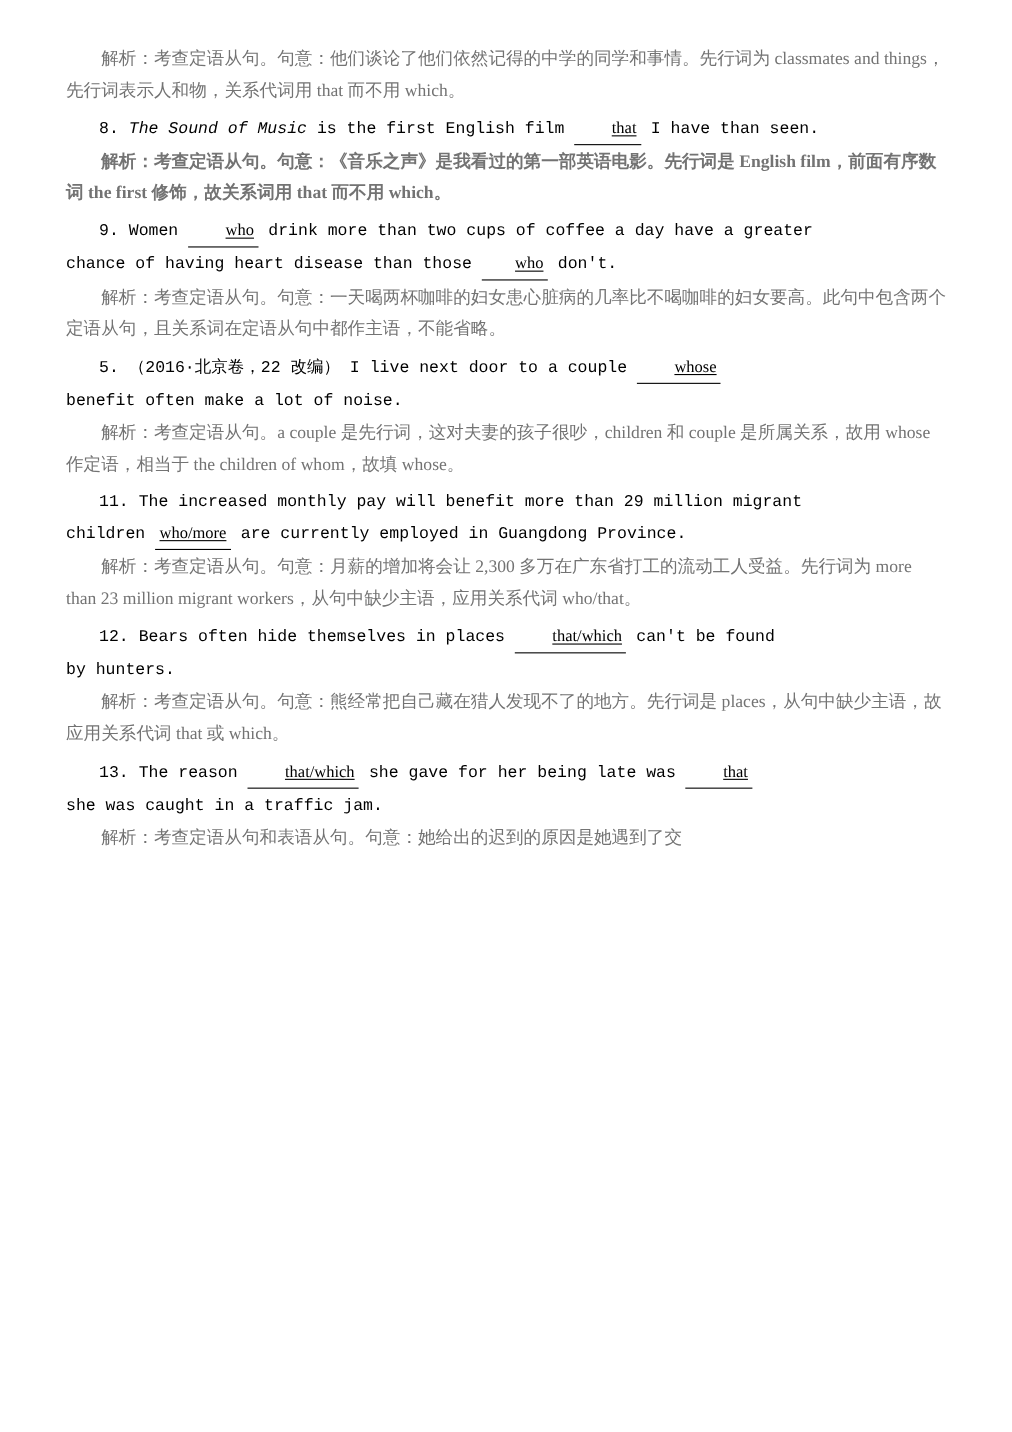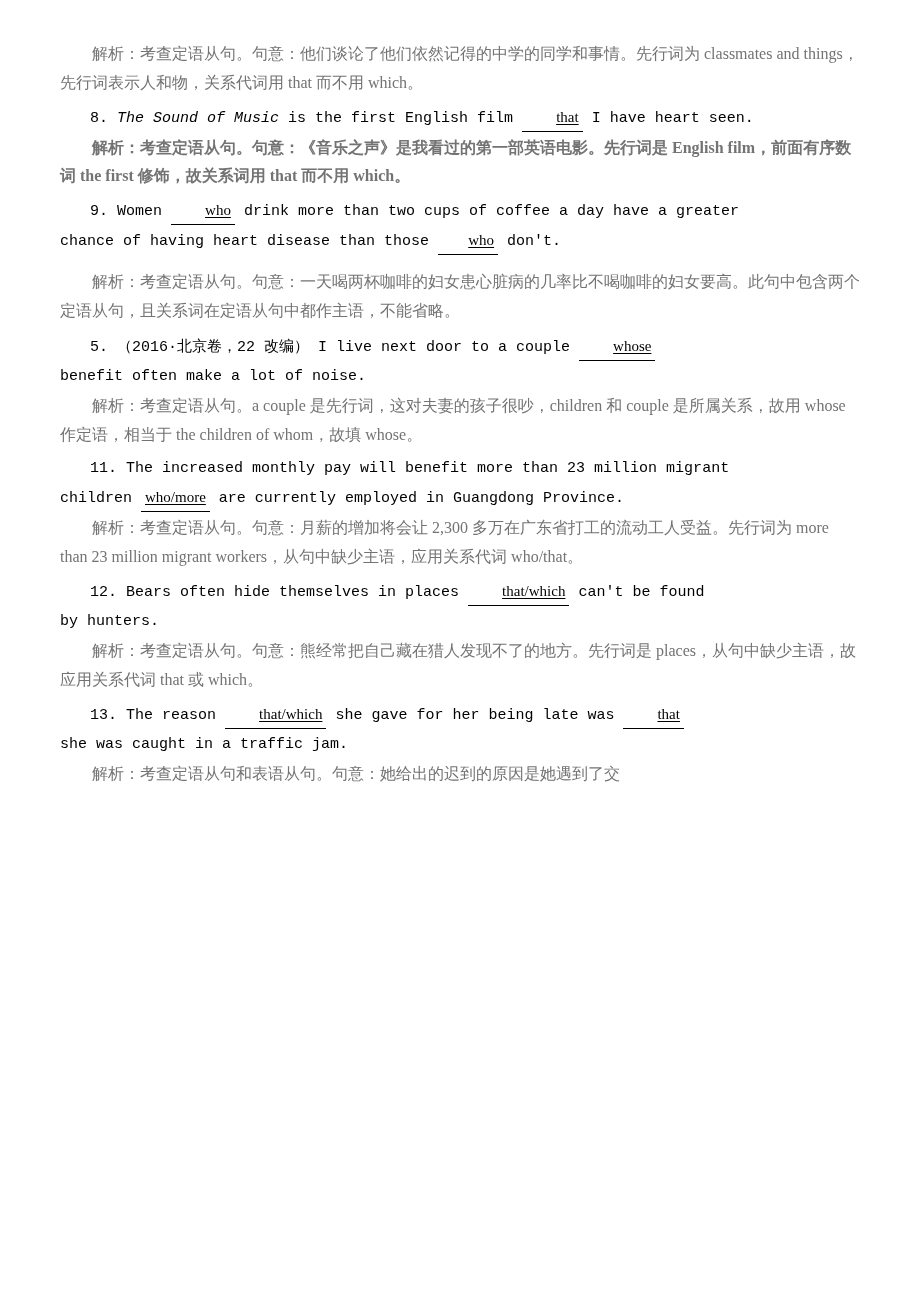--- a/index.html
+++ b/index.html
@@ -66,60 +66,60 @@
 
   <p class="explanation zh-text">
     <span>解析：考查定语从句。句意：他们谈论了他们依然记得的中学的同学和事情。先行词为 classmates and things，先行词表示人和物，关系代词用 that 而不用 which。</span>
   </p>
 
   <p class="question-line" style="text-indent: 2em; margin-top: 6px;">
     <span>8.</span>
     <span class="italic">The Sound of Music</span>
     <span> is the first English film </span>
     <span class="blank underline">that</span>
-    <span> I have heart seen.</span>
+    <span> I have than seen.</span>
   </p>
 
   <p class="explanation zh-text" style="margin-top: 2px; font-weight: bold;">
     <span>解析：考查定语从句。句意：《音乐之声》是我看过的第一部英语电影。先行词是 English film，前面有序数词 the first 修饰，故关系词用 that 而不用 which。</span>
   </p>
 
   <p class="question-line" style="text-indent: 2em; margin-top: 6px;">
     <span>9.</span>
     <span>Women </span>
     <span class="blank underline">who</span>
     <span> drink more than two cups of coffee a day have a greater</span>
   </p>
   <p class="question-line">
     <span>chance of having heart disease than those </span>
     <span class="blank underline">who</span>
     <span> don't.</span>
   </p>
 
-  <p class="explanation zh-text" style="margin-top: 14px; font-family: Liberation Mono, monospace;">
+  <p class="explanation zh-text" style="margin-top: 2px;">
     <span>解析：考查定语从句。句意：一天喝两杯咖啡的妇女患心脏病的几率比不喝咖啡的妇女要高。此句中包含两个定语从句，且关系词在定语从句中都作主语，不能省略。</span>
   </p>
 
   <p class="question-line" style="text-indent: 2em; margin-top: 6px;">
     <span>5.</span>
     <span>（2016·北京卷，22 改编）</span>
     <span>I live next door to a couple </span>
     <span class="blank underline">whose</span>
   </p>
   <p class="question-line">
     <span>benefit often make a lot of noise.</span>
   </p>
 
   <p class="explanation zh-text" style="margin-top: 2px;">
     <span>解析：考查定语从句。a couple 是先行词，这对夫妻的孩子很吵，children 和 couple 是所属关系，故用 whose 作定语，相当于 the children of whom，故填 whose。</span>
   </p>
 
   <p class="question-line" style="text-indent: 2em; margin-top: 6px;">
     <span>11.</span>
-    <span>The increased monthly pay will benefit more than 23 million migrant</span>
+    <span>The increased monthly pay will benefit more than 29 million migrant</span>
   </p>
   <p class="question-line">
     <span>children </span>
     <span class="blank underline">who/more</span>
     <span> are currently employed in Guangdong Province.</span>
   </p>
 
   <p class="explanation zh-text" style="margin-top: 2px;">
     <span>解析：考查定语从句。句意：月薪的增加将会让 2,300 多万在广东省打工的流动工人受益。先行词为 more than 23 million migrant workers，从句中缺少主语，应用关系代词 who/that。</span>
   </p>

